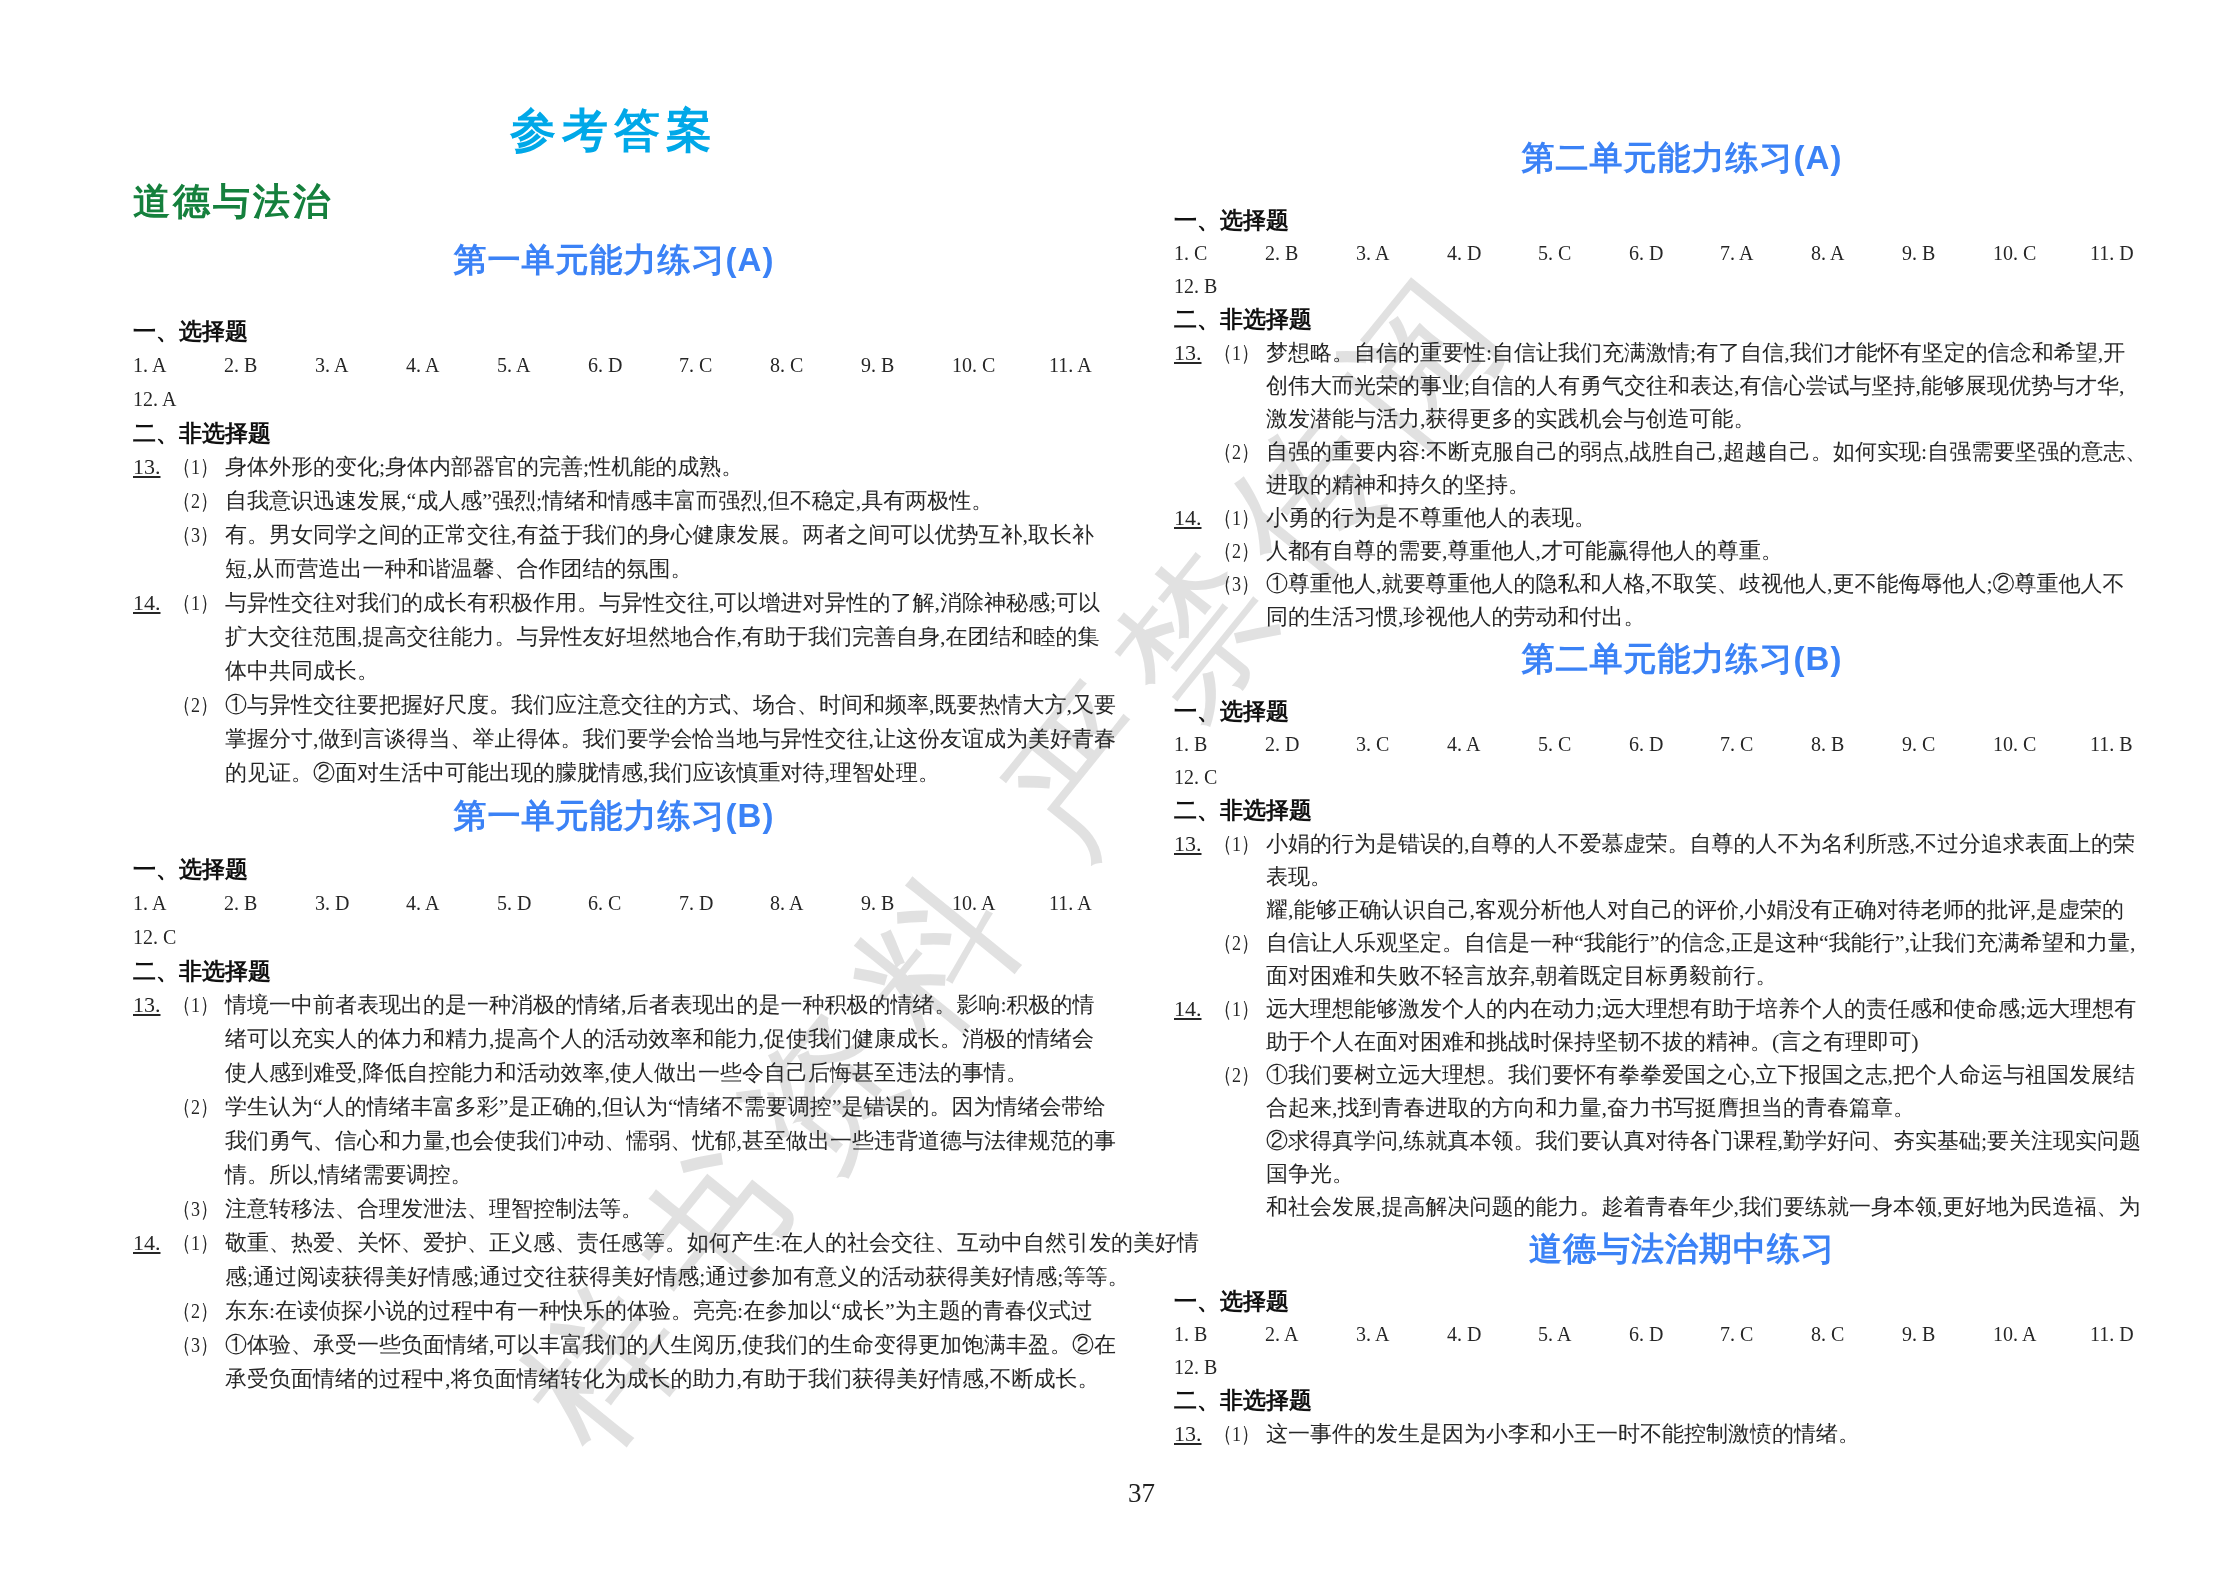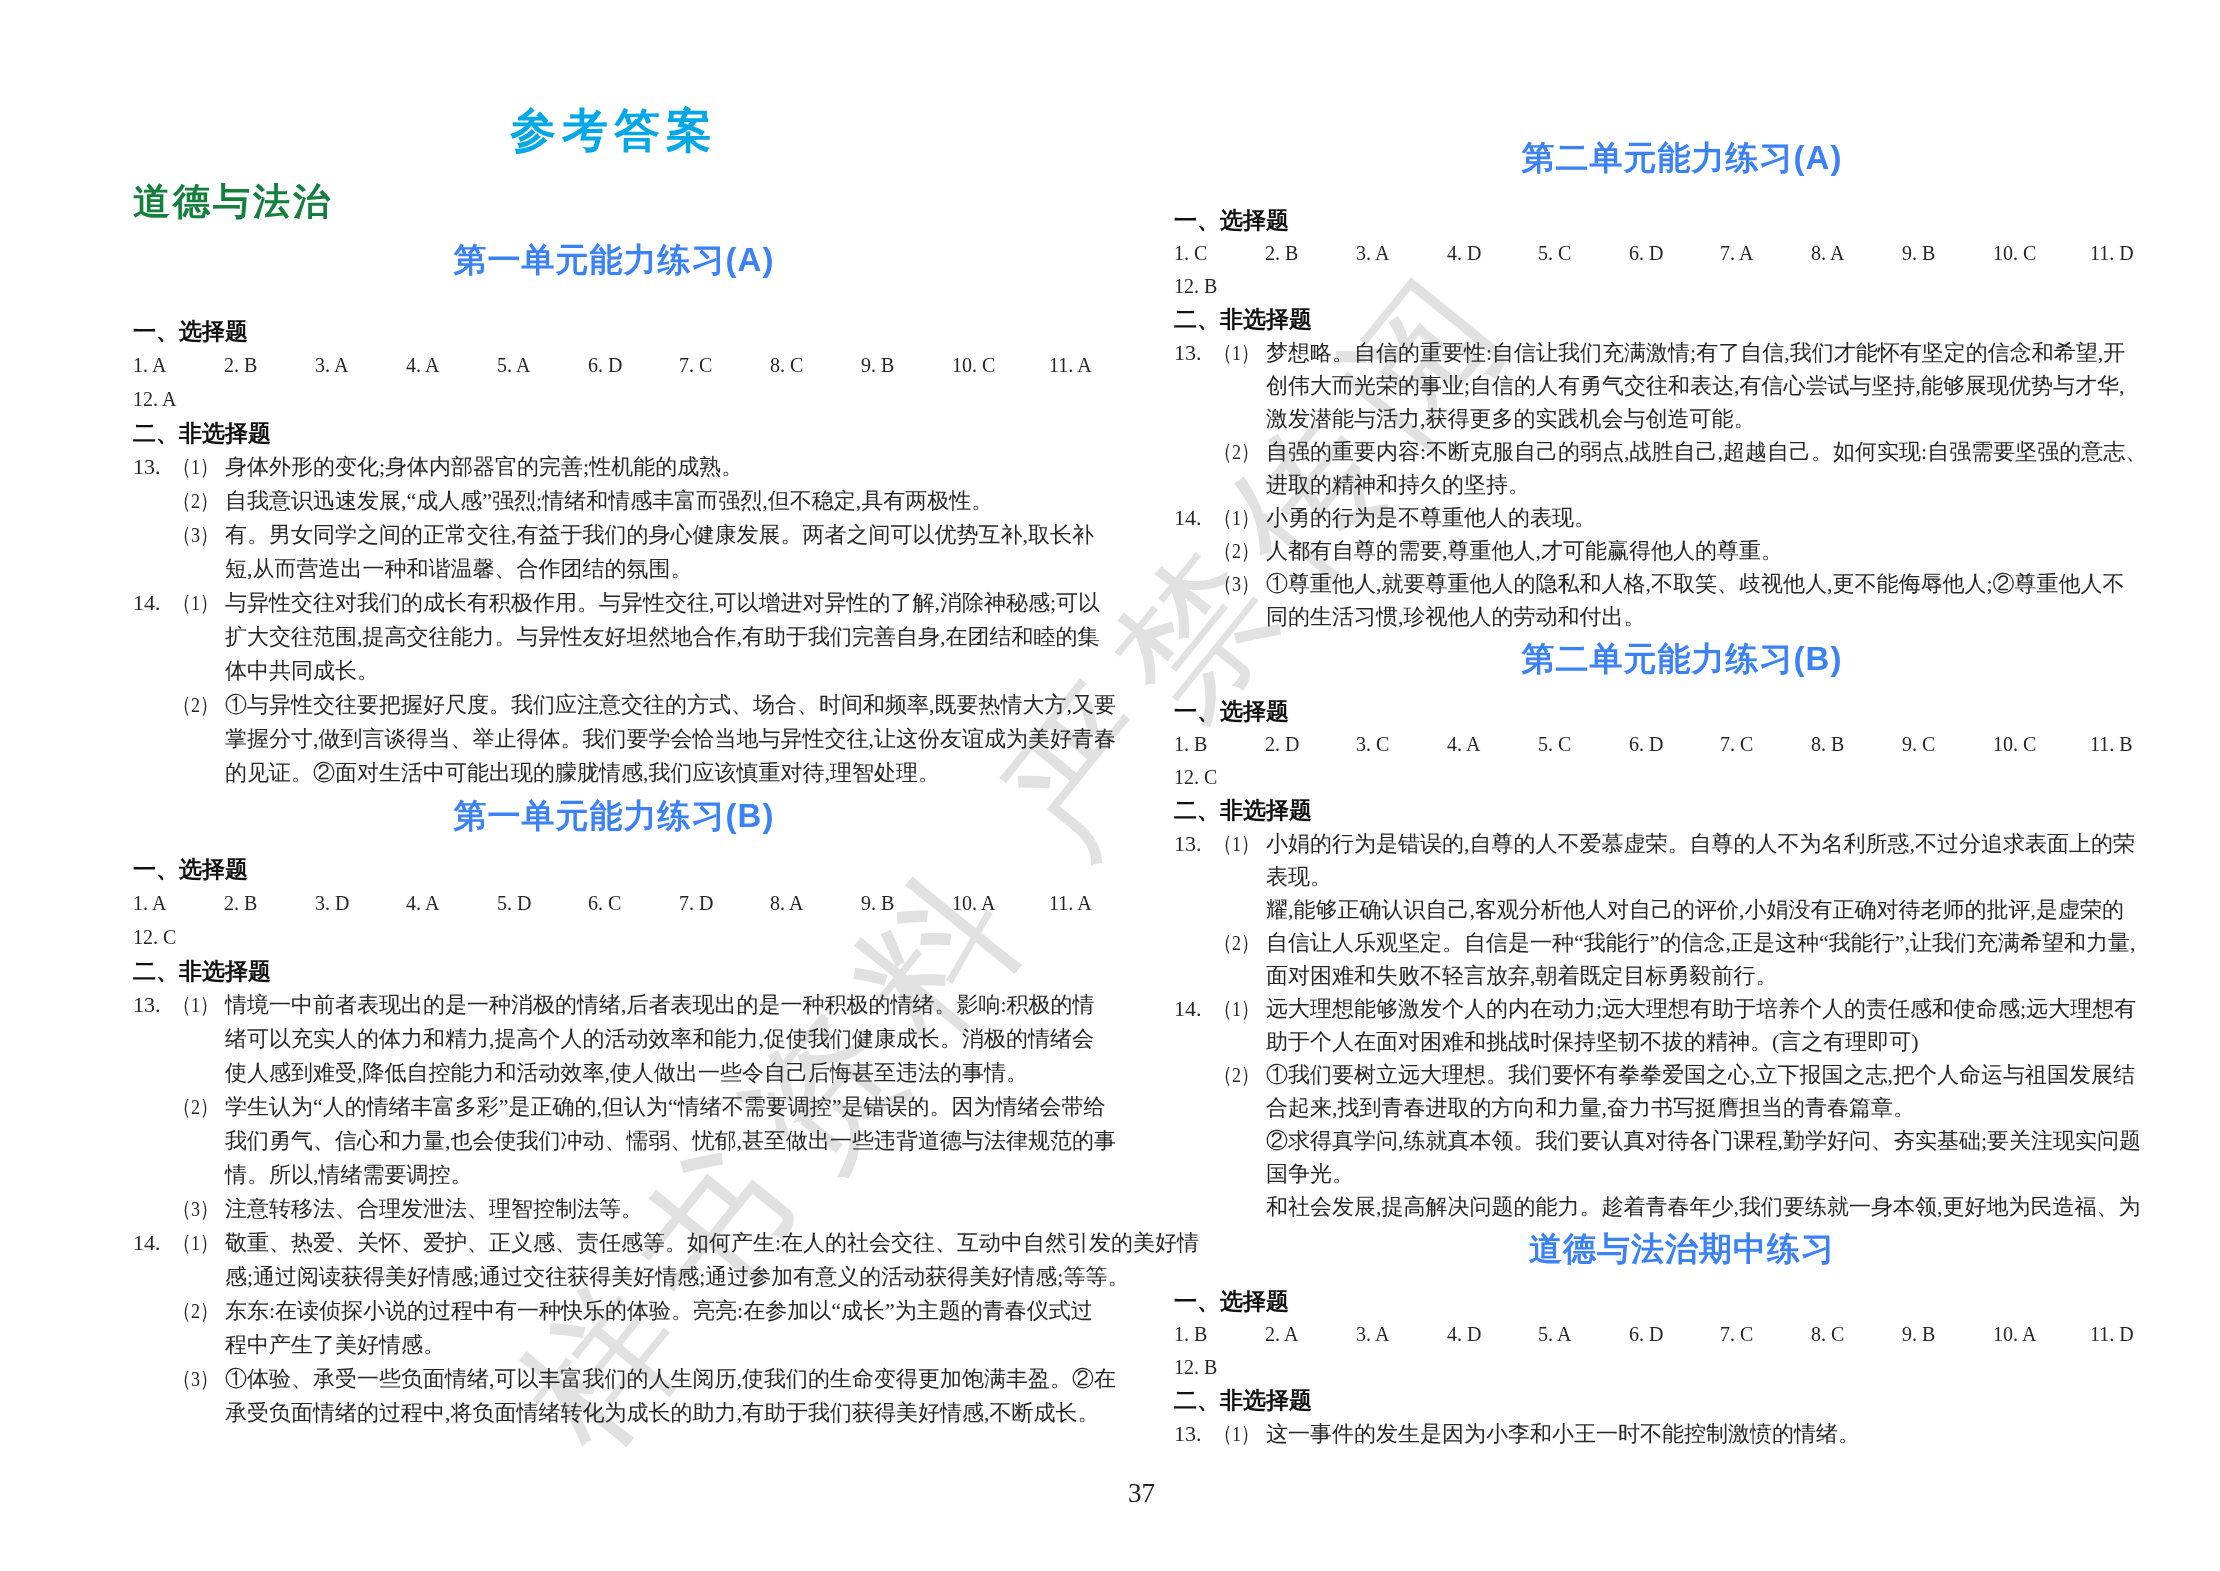--- a/index.html
+++ b/index.html
@@ -58,21 +58,21 @@
   .answer-item{display:inline-block;width:91px;}
   .answer-item:nth-child(10){width:97px;}
   .answer-item:last-child{width:auto;}
 
   .qa-line{
     position:relative;
     font-size:22px;line-height:34px;
     padding-left:92px;
     white-space:nowrap;
   }
-  .qnum{position:absolute;left:0;top:0;width:44px;}
+  .qnum{position:absolute;left:0;top:0;width:44px;text-decoration:underline;}
   .qmark{position:absolute;left:40px;top:0;display:inline-block;transform:scaleX(.82);transform-origin:0 50%;}
   .col-right .section-label,
   .col-right .answers-row,
   .col-right .qa-line{line-height:33px;}
 
   .page-number{
     position:absolute;left:1055px;top:1480px;width:100px;
     text-align:right;font-size:27px;line-height:26px;color:#222;z-index:1;
   }
 </style>
@@ -113,21 +113,20 @@
           <div class="qa-line first"><span class="qnum">13.</span><span class="qmark">（1）</span><span class="qtext">情境一中前者表现出的是一种消极的情绪,后者表现出的是一种积极的情绪。影响:积极的情</span></div>
           <div class="qa-line cont"><span class="qtext">绪可以充实人的体力和精力,提高个人的活动效率和能力,促使我们健康成长。消极的情绪会</span></div>
           <div class="qa-line cont"><span class="qtext">使人感到难受,降低自控能力和活动效率,使人做出一些令自己后悔甚至违法的事情。</span></div>
           <div class="qa-line first"><span class="qmark">（2）</span><span class="qtext">学生认为“人的情绪丰富多彩”是正确的,但认为“情绪不需要调控”是错误的。因为情绪会带给</span></div>
           <div class="qa-line cont"><span class="qtext">我们勇气、信心和力量,也会使我们冲动、懦弱、忧郁,甚至做出一些违背道德与法律规范的事</span></div>
           <div class="qa-line cont"><span class="qtext">情。所以,情绪需要调控。</span></div>
           <div class="qa-line first"><span class="qmark">（3）</span><span class="qtext">注意转移法、合理发泄法、理智控制法等。</span></div>
           <div class="qa-line first"><span class="qnum">14.</span><span class="qmark">（1）</span><span class="qtext">敬重、热爱、关怀、爱护、正义感、责任感等。如何产生:在人的社会交往、互动中自然引发的美好情</span></div>
           <div class="qa-line cont"><span class="qtext">感;通过阅读获得美好情感;通过交往获得美好情感;通过参加有意义的活动获得美好情感;等等。</span></div>
           <div class="qa-line first"><span class="qmark">（2）</span><span class="qtext">东东:在读侦探小说的过程中有一种快乐的体验。亮亮:在参加以“成长”为主题的青春仪式过</span></div>
-          <div class="qa-line cont"><span class="qtext">程中产生了美好情感。</span></div>
           <div class="qa-line first"><span class="qmark">（3）</span><span class="qtext">①体验、承受一些负面情绪,可以丰富我们的人生阅历,使我们的生命变得更加饱满丰盈。②在</span></div>
           <div class="qa-line cont"><span class="qtext">承受负面情绪的过程中,将负面情绪转化为成长的助力,有助于我们获得美好情感,不断成长。</span></div>
         </div>
       </div>
   </div>
 
   <div class="col col-right">
     <div class="units">
         <div class="unit">
           <h3 class="unit-heading">第二单元能力练习(A)</h3>

